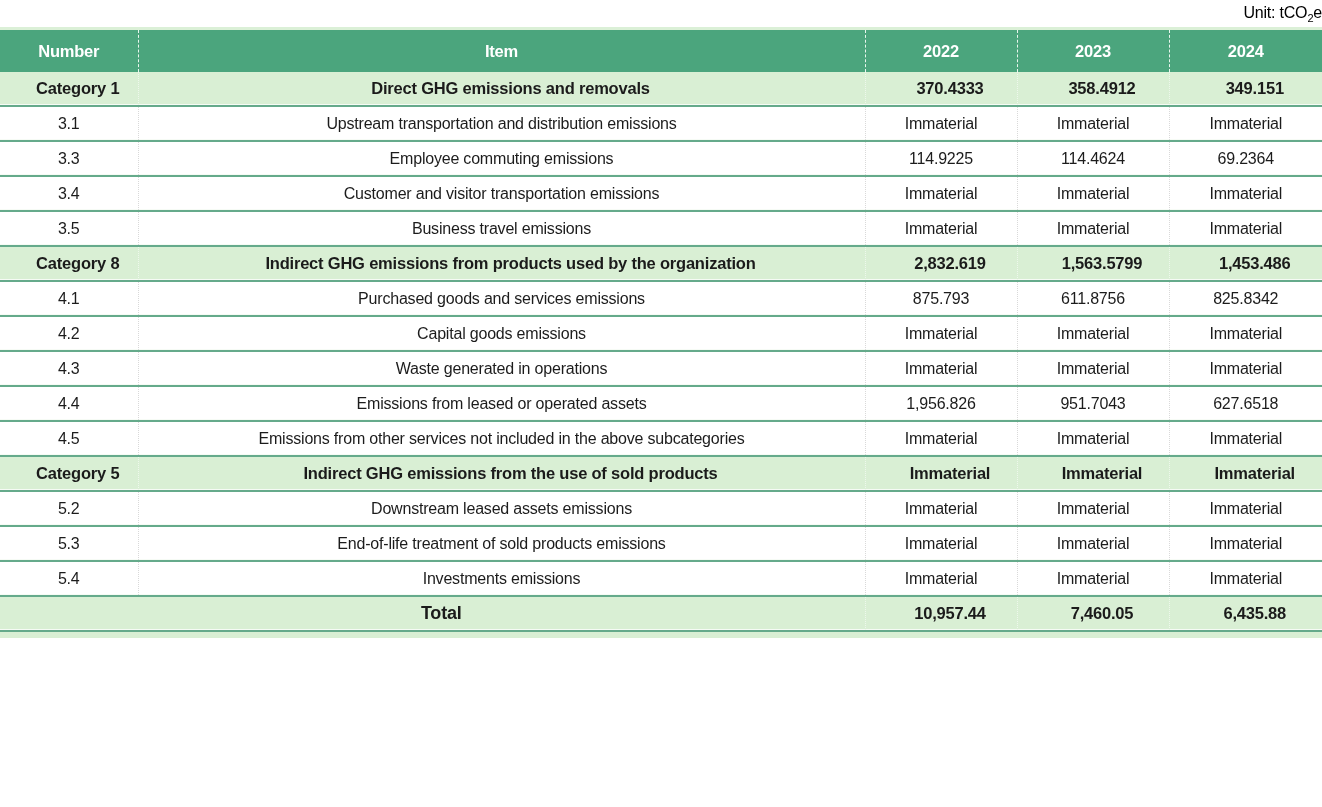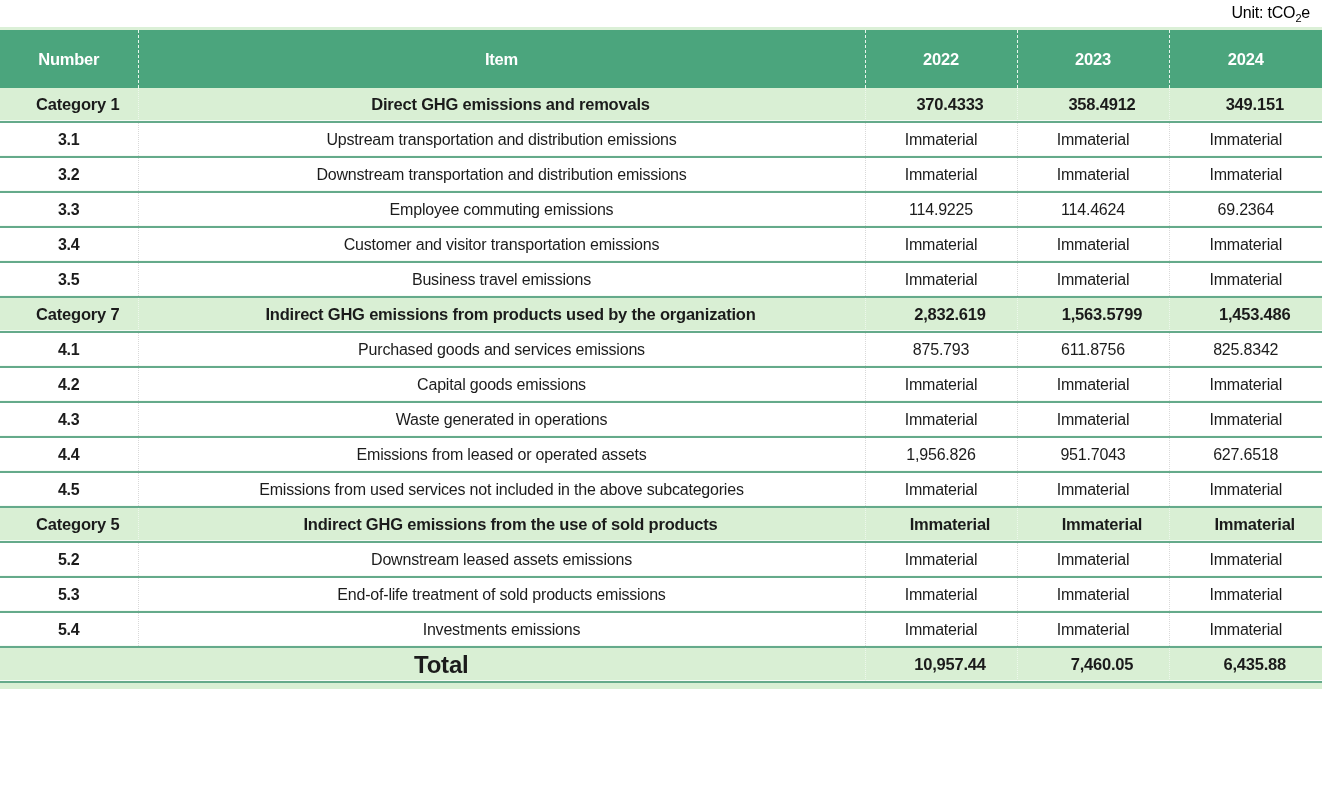--- a/index.html
+++ b/index.html
@@ -10,21 +10,21 @@
   body {
     width: 1322px;
     height: 807px;
     overflow: hidden;
     font-family: "Liberation Sans", "DejaVu Sans", sans-serif;
     color: #1c1c1c;
     letter-spacing: -0.2px;
   }
   .unit-line {
     height: 27px;
-    padding: 4px 12px 0 0;
+    padding: 4px 0 0 0;
     box-sizing: border-box;
     text-align: right;
     font-size: 16px;
     color: #000000;
   }
   .unit-line sub {
     font-size: 11px;
     line-height: 0;
   }
   table.ghg {
@@ -32,21 +32,21 @@
     border-collapse: collapse;
     table-layout: fixed;
   }
   table.ghg th {
     background: #4ba57d;
     color: #ffffff;
     font-weight: bold;
     font-size: 16.5px;
     height: 26px;
     border-top: 3px solid #dbf0d7;
-    padding: 16px;
+    padding: 8px;
     vertical-align: middle;
   }
   table.ghg th + th {
     border-left: 1px dashed #e9f6ee;
   }
   table.ghg td {
     height: 33px;
     padding: 0 4px;
     text-align: center;
     vertical-align: middle;
@@ -55,37 +55,37 @@
     box-shadow: inset 0 -1px 0 #f6fbf5;
   }
   tr.sub td {
     background: #ffffff;
     font-weight: normal;
   }
   tr.sub td + td {
     border-left: 1px dotted #d9d9d9;
   }
   tr.sub td.number-cell {
-    font-weight: bold;
+    font-weight: normal;
     margin-left: 31px;
   }
   tr.category td,
   tr.total td {
     background: #d9efd4;
     font-weight: bold;
     font-size: 16.5px;
     color: #1b1b1b;
     padding-left: 22px;
   }
   tr.category td + td,
   tr.total td + td {
     border-left: 1px dotted #eef8ec;
   }
   tr.total td.total-label-cell {
-    font-size: 24px;
+    font-size: 18px;
   }
   .footer-strip {
     height: 6px;
     background: #d9efd4;
     width: 1322px;
   }
 </style>
 </head>
 <body>
 
@@ -121,27 +121,20 @@
           <td class="value-cell">349.151</td>
         </tr>
         <tr class="sub">
           <td class="number-cell">3.1</td>
           <td class="item-cell">Upstream transportation and distribution emissions</td>
           <td class="value-cell">Immaterial</td>
           <td class="value-cell">Immaterial</td>
           <td class="value-cell">Immaterial</td>
         </tr>
         <tr class="sub">
-          <td class="number-cell">3.2</td>
-          <td class="item-cell">Downstream transportation and distribution emissions</td>
-          <td class="value-cell">Immaterial</td>
-          <td class="value-cell">Immaterial</td>
-          <td class="value-cell">Immaterial</td>
-        </tr>
-        <tr class="sub">
           <td class="number-cell">3.3</td>
           <td class="item-cell">Employee commuting emissions</td>
           <td class="value-cell">114.9225</td>
           <td class="value-cell">114.4624</td>
           <td class="value-cell">69.2364</td>
         </tr>
         <tr class="sub">
           <td class="number-cell">3.4</td>
           <td class="item-cell">Customer and visitor transportation emissions</td>
           <td class="value-cell">Immaterial</td>
@@ -149,21 +142,21 @@
           <td class="value-cell">Immaterial</td>
         </tr>
         <tr class="sub">
           <td class="number-cell">3.5</td>
           <td class="item-cell">Business travel emissions</td>
           <td class="value-cell">Immaterial</td>
           <td class="value-cell">Immaterial</td>
           <td class="value-cell">Immaterial</td>
         </tr>
         <tr class="category">
-          <td class="number-cell">Category 7</td>
+          <td class="number-cell">Category 8</td>
           <td class="item-cell">Indirect GHG emissions from products used by the organization</td>
           <td class="value-cell">2,832.619</td>
           <td class="value-cell">1,563.5799</td>
           <td class="value-cell">1,453.486</td>
         </tr>
         <tr class="sub">
           <td class="number-cell">4.1</td>
           <td class="item-cell">Purchased goods and services emissions</td>
           <td class="value-cell">875.793</td>
           <td class="value-cell">611.8756</td>
@@ -185,21 +178,21 @@
         </tr>
         <tr class="sub">
           <td class="number-cell">4.4</td>
           <td class="item-cell">Emissions from leased or operated assets</td>
           <td class="value-cell">1,956.826</td>
           <td class="value-cell">951.7043</td>
           <td class="value-cell">627.6518</td>
         </tr>
         <tr class="sub">
           <td class="number-cell">4.5</td>
-          <td class="item-cell">Emissions from used services not included in the above subcategories</td>
+          <td class="item-cell">Emissions from other services not included in the above subcategories</td>
           <td class="value-cell">Immaterial</td>
           <td class="value-cell">Immaterial</td>
           <td class="value-cell">Immaterial</td>
         </tr>
         <tr class="category">
           <td class="number-cell">Category 5</td>
           <td class="item-cell">Indirect GHG emissions from the use of sold products</td>
           <td class="value-cell">Immaterial</td>
           <td class="value-cell">Immaterial</td>
           <td class="value-cell">Immaterial</td>

